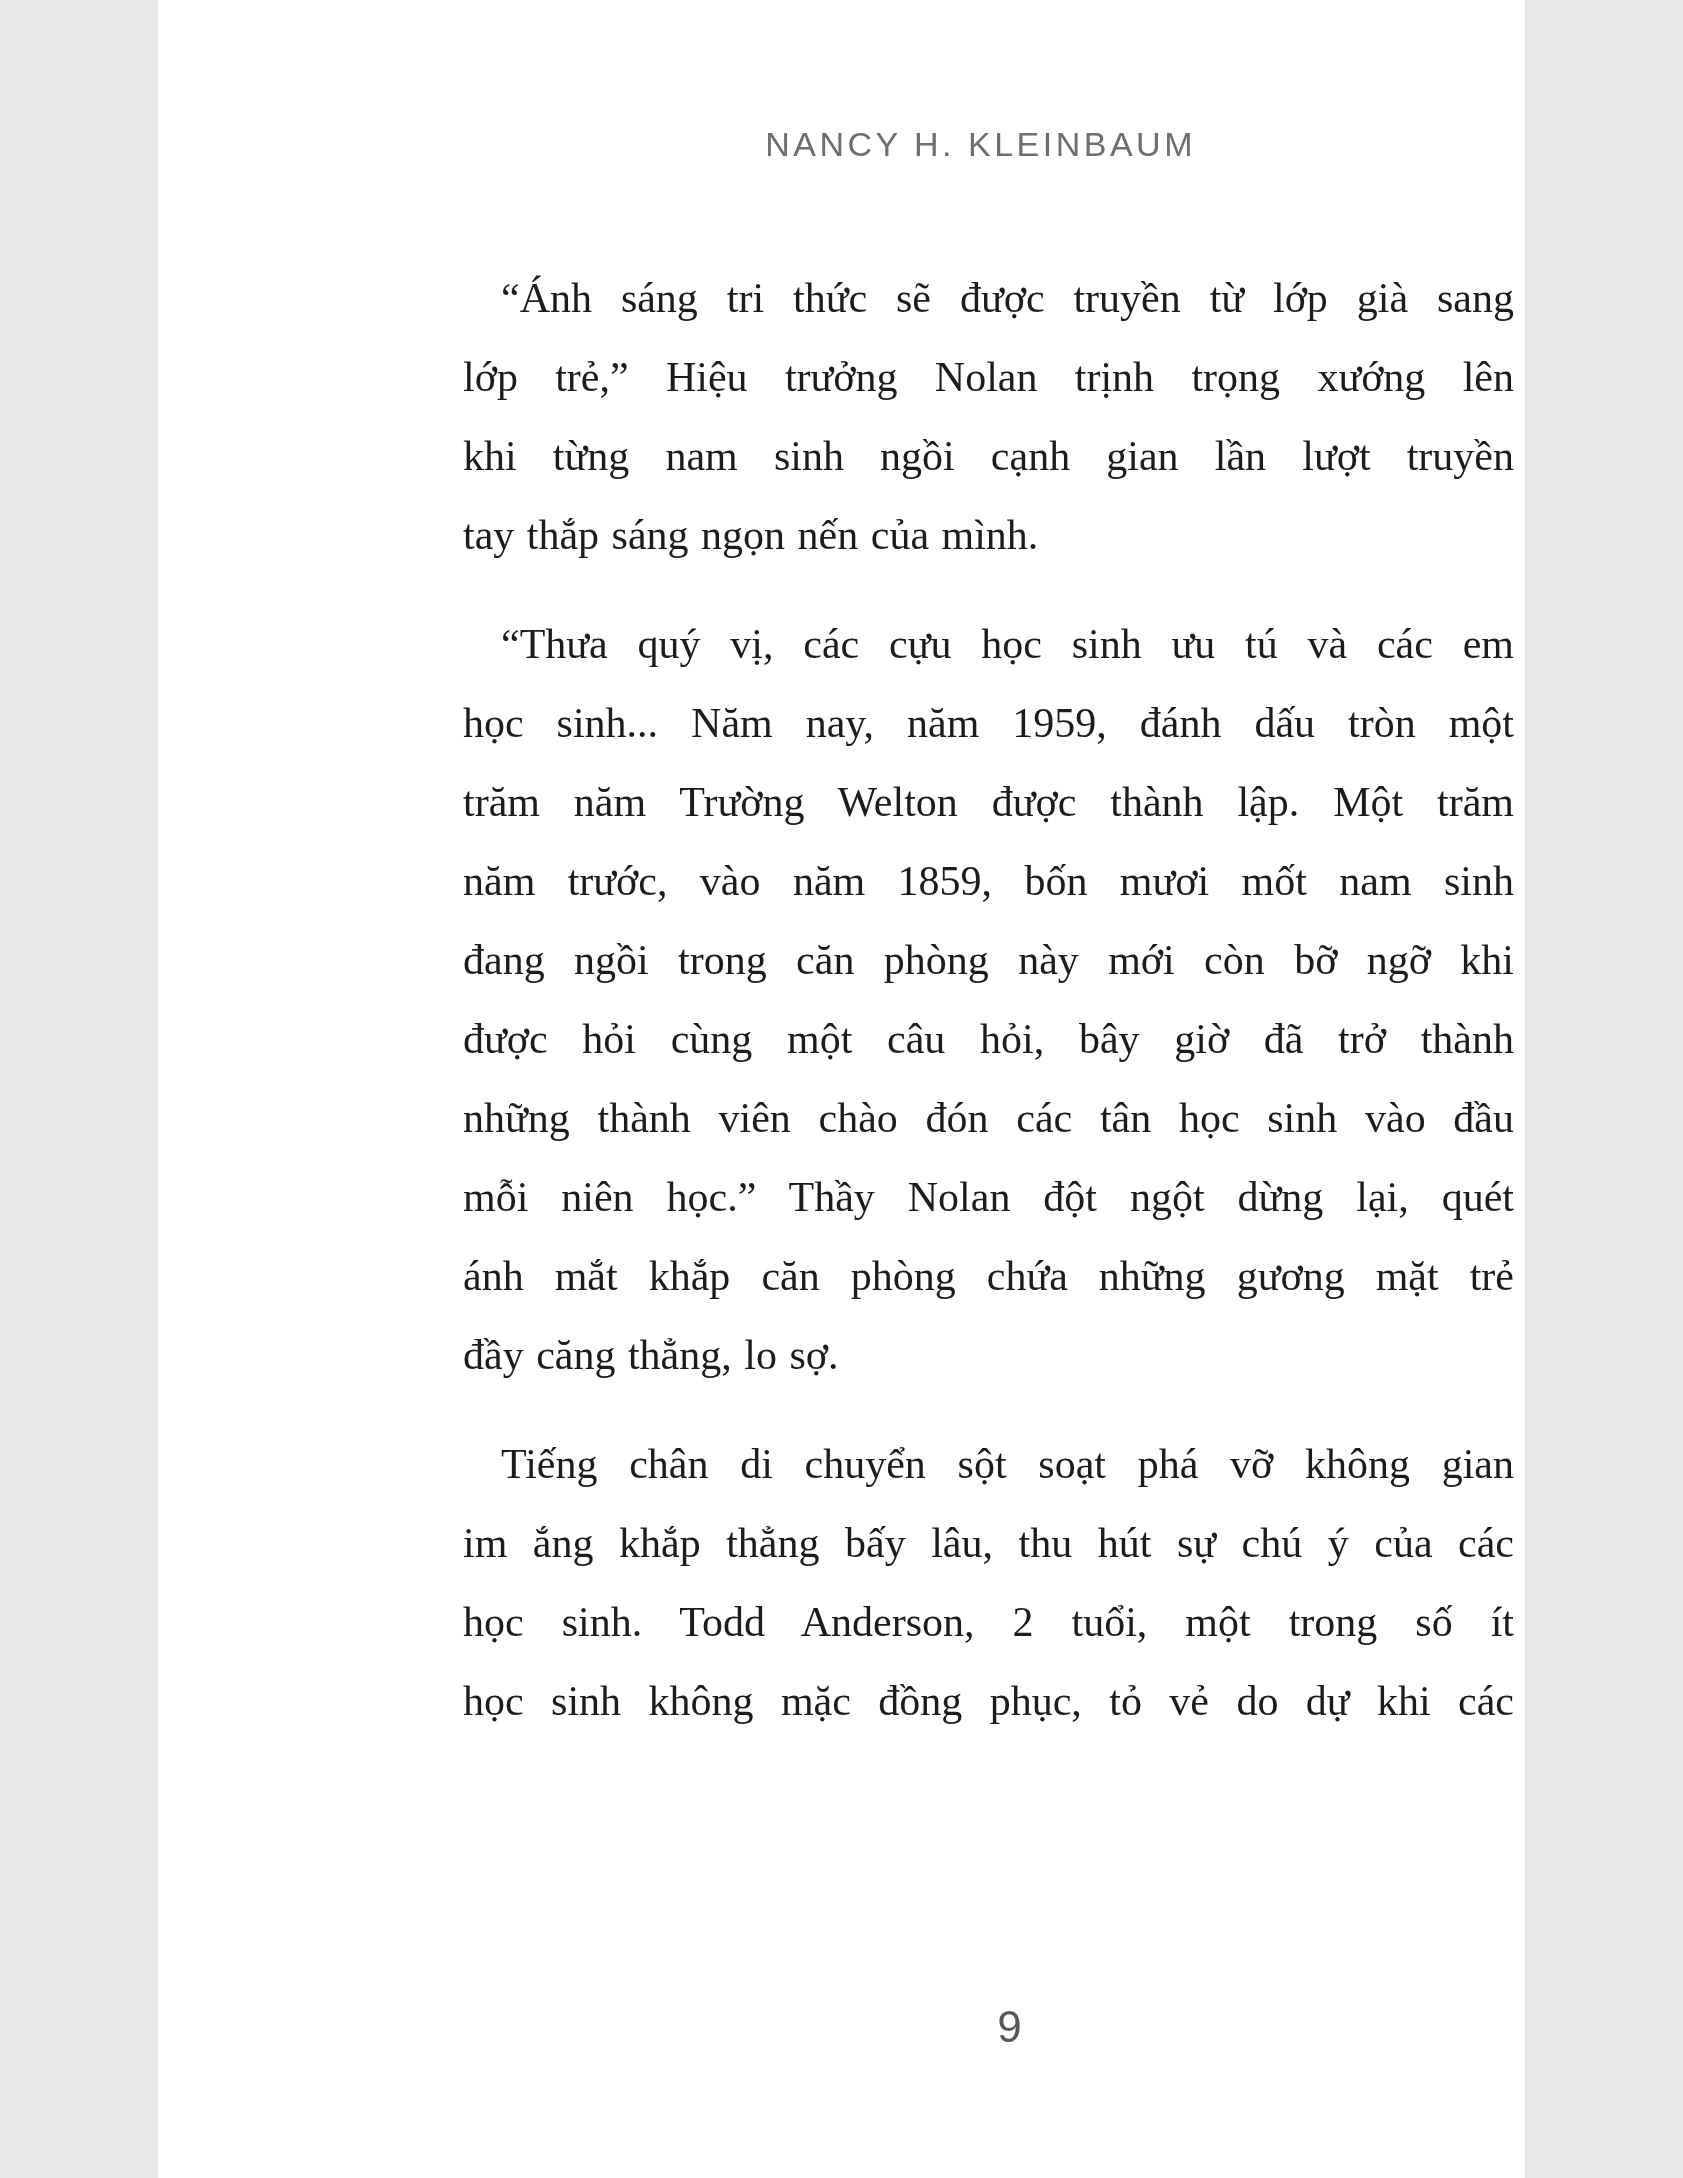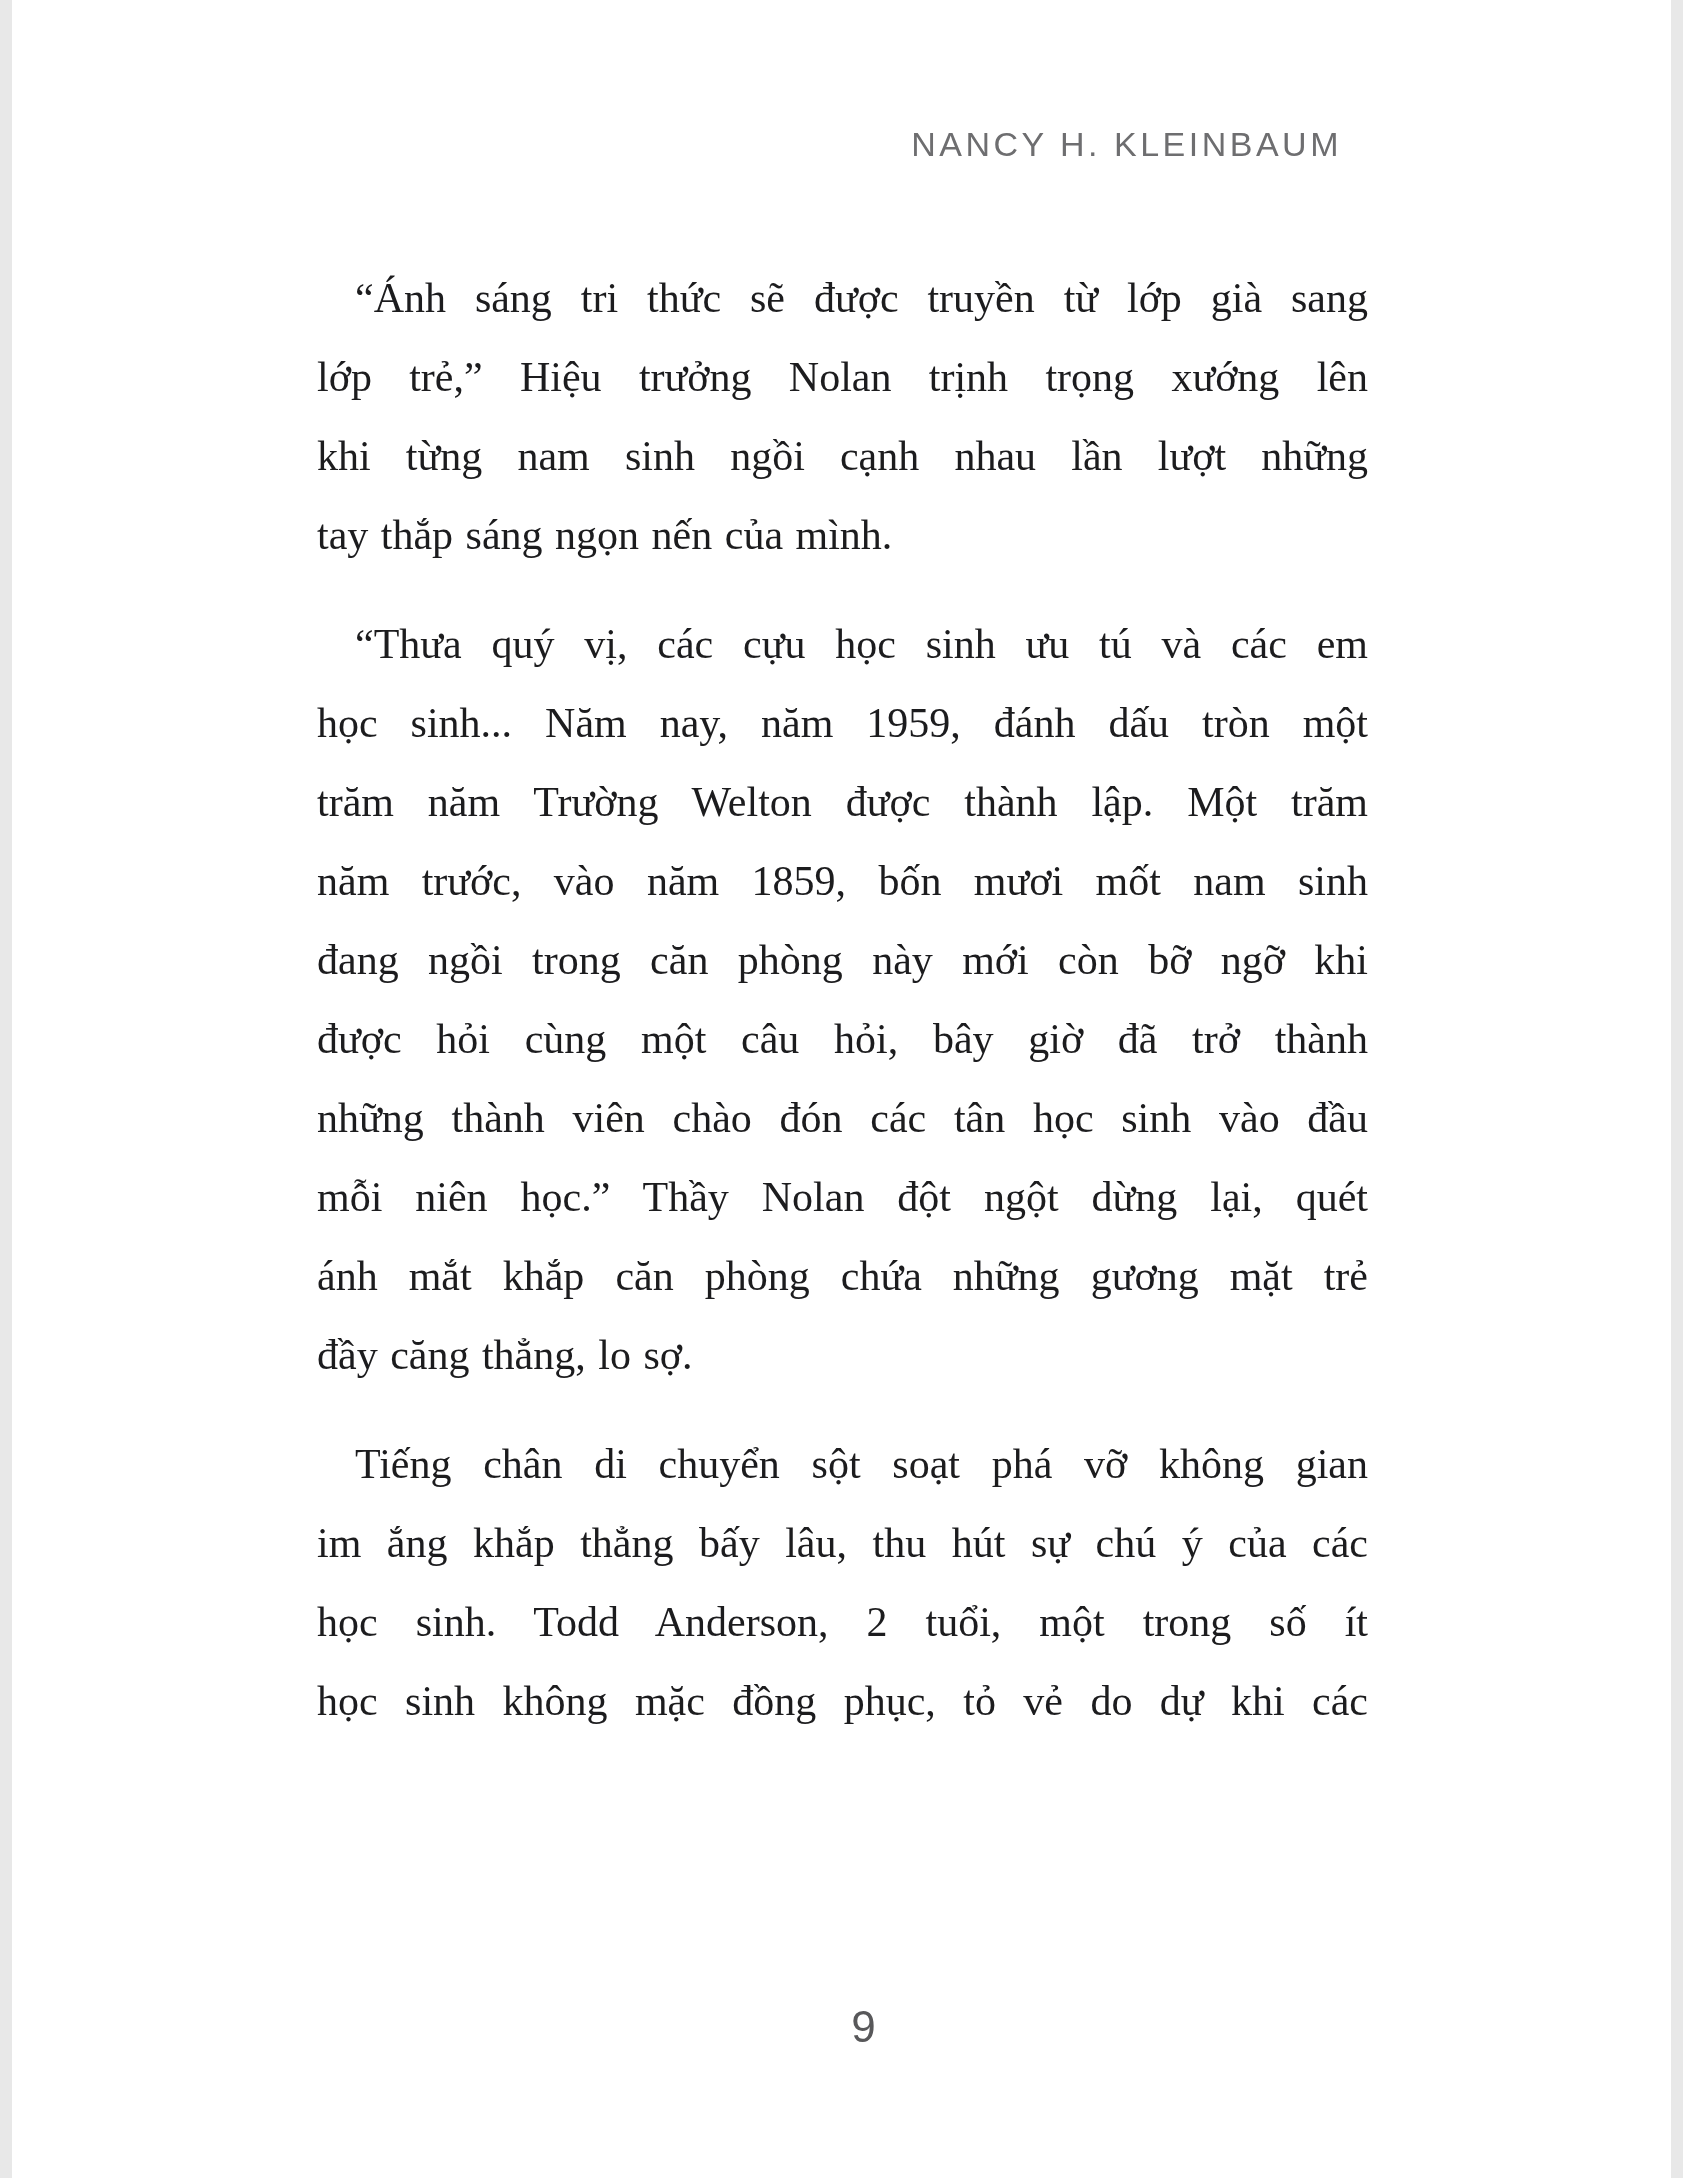--- a/index.html
+++ b/index.html
@@ -2,21 +2,21 @@
 <html style="--bg: #ffffff; --body: #1c1c1e; --header: #6e6e70; --pagenum: #58585a;"><head>
 <meta charset="utf-8">
 <style>
   html, body {
     margin: 0;
     padding: 0;
     background: #e8e8e8;
   }
   .page {
     position: relative;
-    width: 1659px;
+    width: 1367px;
     height: 2178px;
     margin: 0 auto;
     background: var(--bg, #ffffff);
     overflow: hidden;
     font-family: "Liberation Serif", serif;
   }
   .running-header {
     position: absolute;
     top: 127px;
     right: 329px;
@@ -69,21 +69,21 @@
 <body>
 
 <div class="page">
   <div class="running-header">NANCY H. KLEINBAUM</div>
 
   <div class="text-block">
     <div>
         <div class="para">
           <div class="line first">“Ánh sáng tri thức sẽ được truyền từ lớp già sang</div>
           <div class="line">lớp trẻ,” Hiệu trưởng Nolan trịnh trọng xướng lên</div>
-          <div class="line">khi từng nam sinh ngồi cạnh nhau lần lượt những</div>
+          <div class="line">khi từng nam sinh ngồi cạnh gian lần lượt truyền</div>
           <div class="line last">tay thắp sáng ngọn nến của mình.</div>
         </div>
         <div class="para">
           <div class="line first">“Thưa quý vị, các cựu học sinh ưu tú và các em</div>
           <div class="line">học sinh... Năm nay, năm 1959, đánh dấu tròn một</div>
           <div class="line">trăm năm Trường Welton được thành lập. Một trăm</div>
           <div class="line">năm trước, vào năm 1859, bốn mươi mốt nam sinh</div>
           <div class="line">đang ngồi trong căn phòng này mới còn bỡ ngỡ khi</div>
           <div class="line">được hỏi cùng một câu hỏi, bây giờ đã trở thành</div>
           <div class="line">những thành viên chào đón các tân học sinh vào đầu</div>

